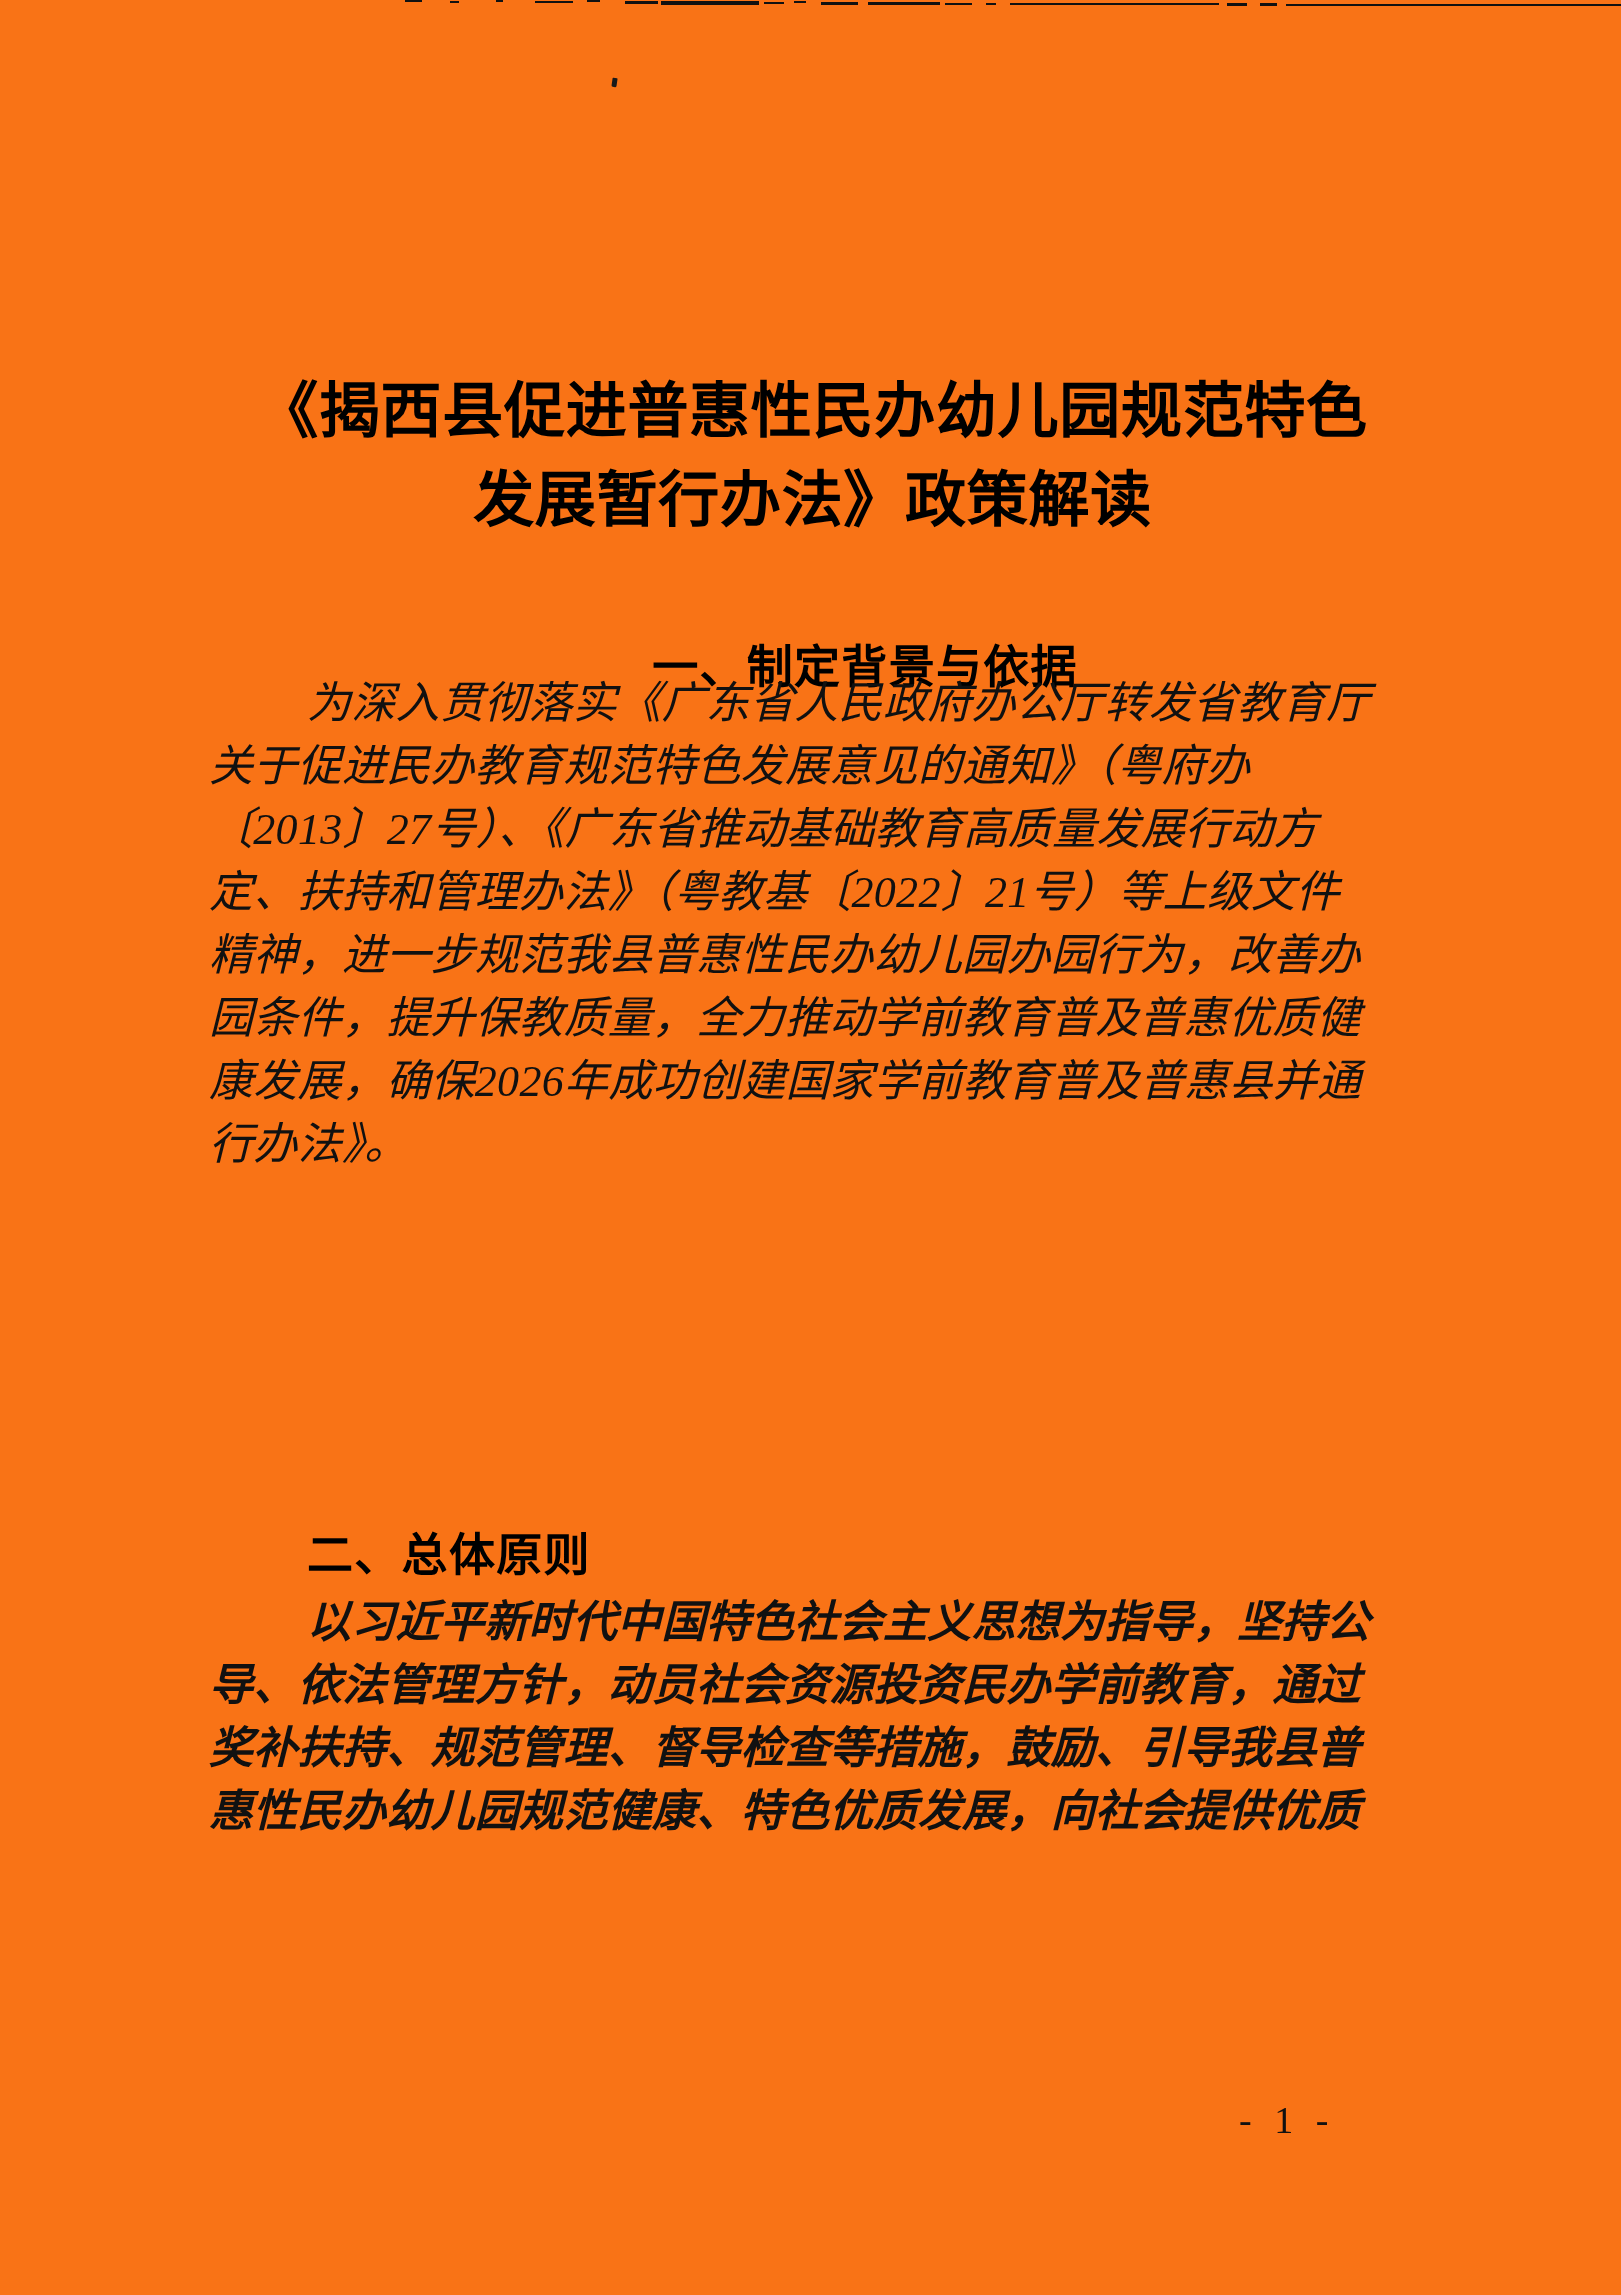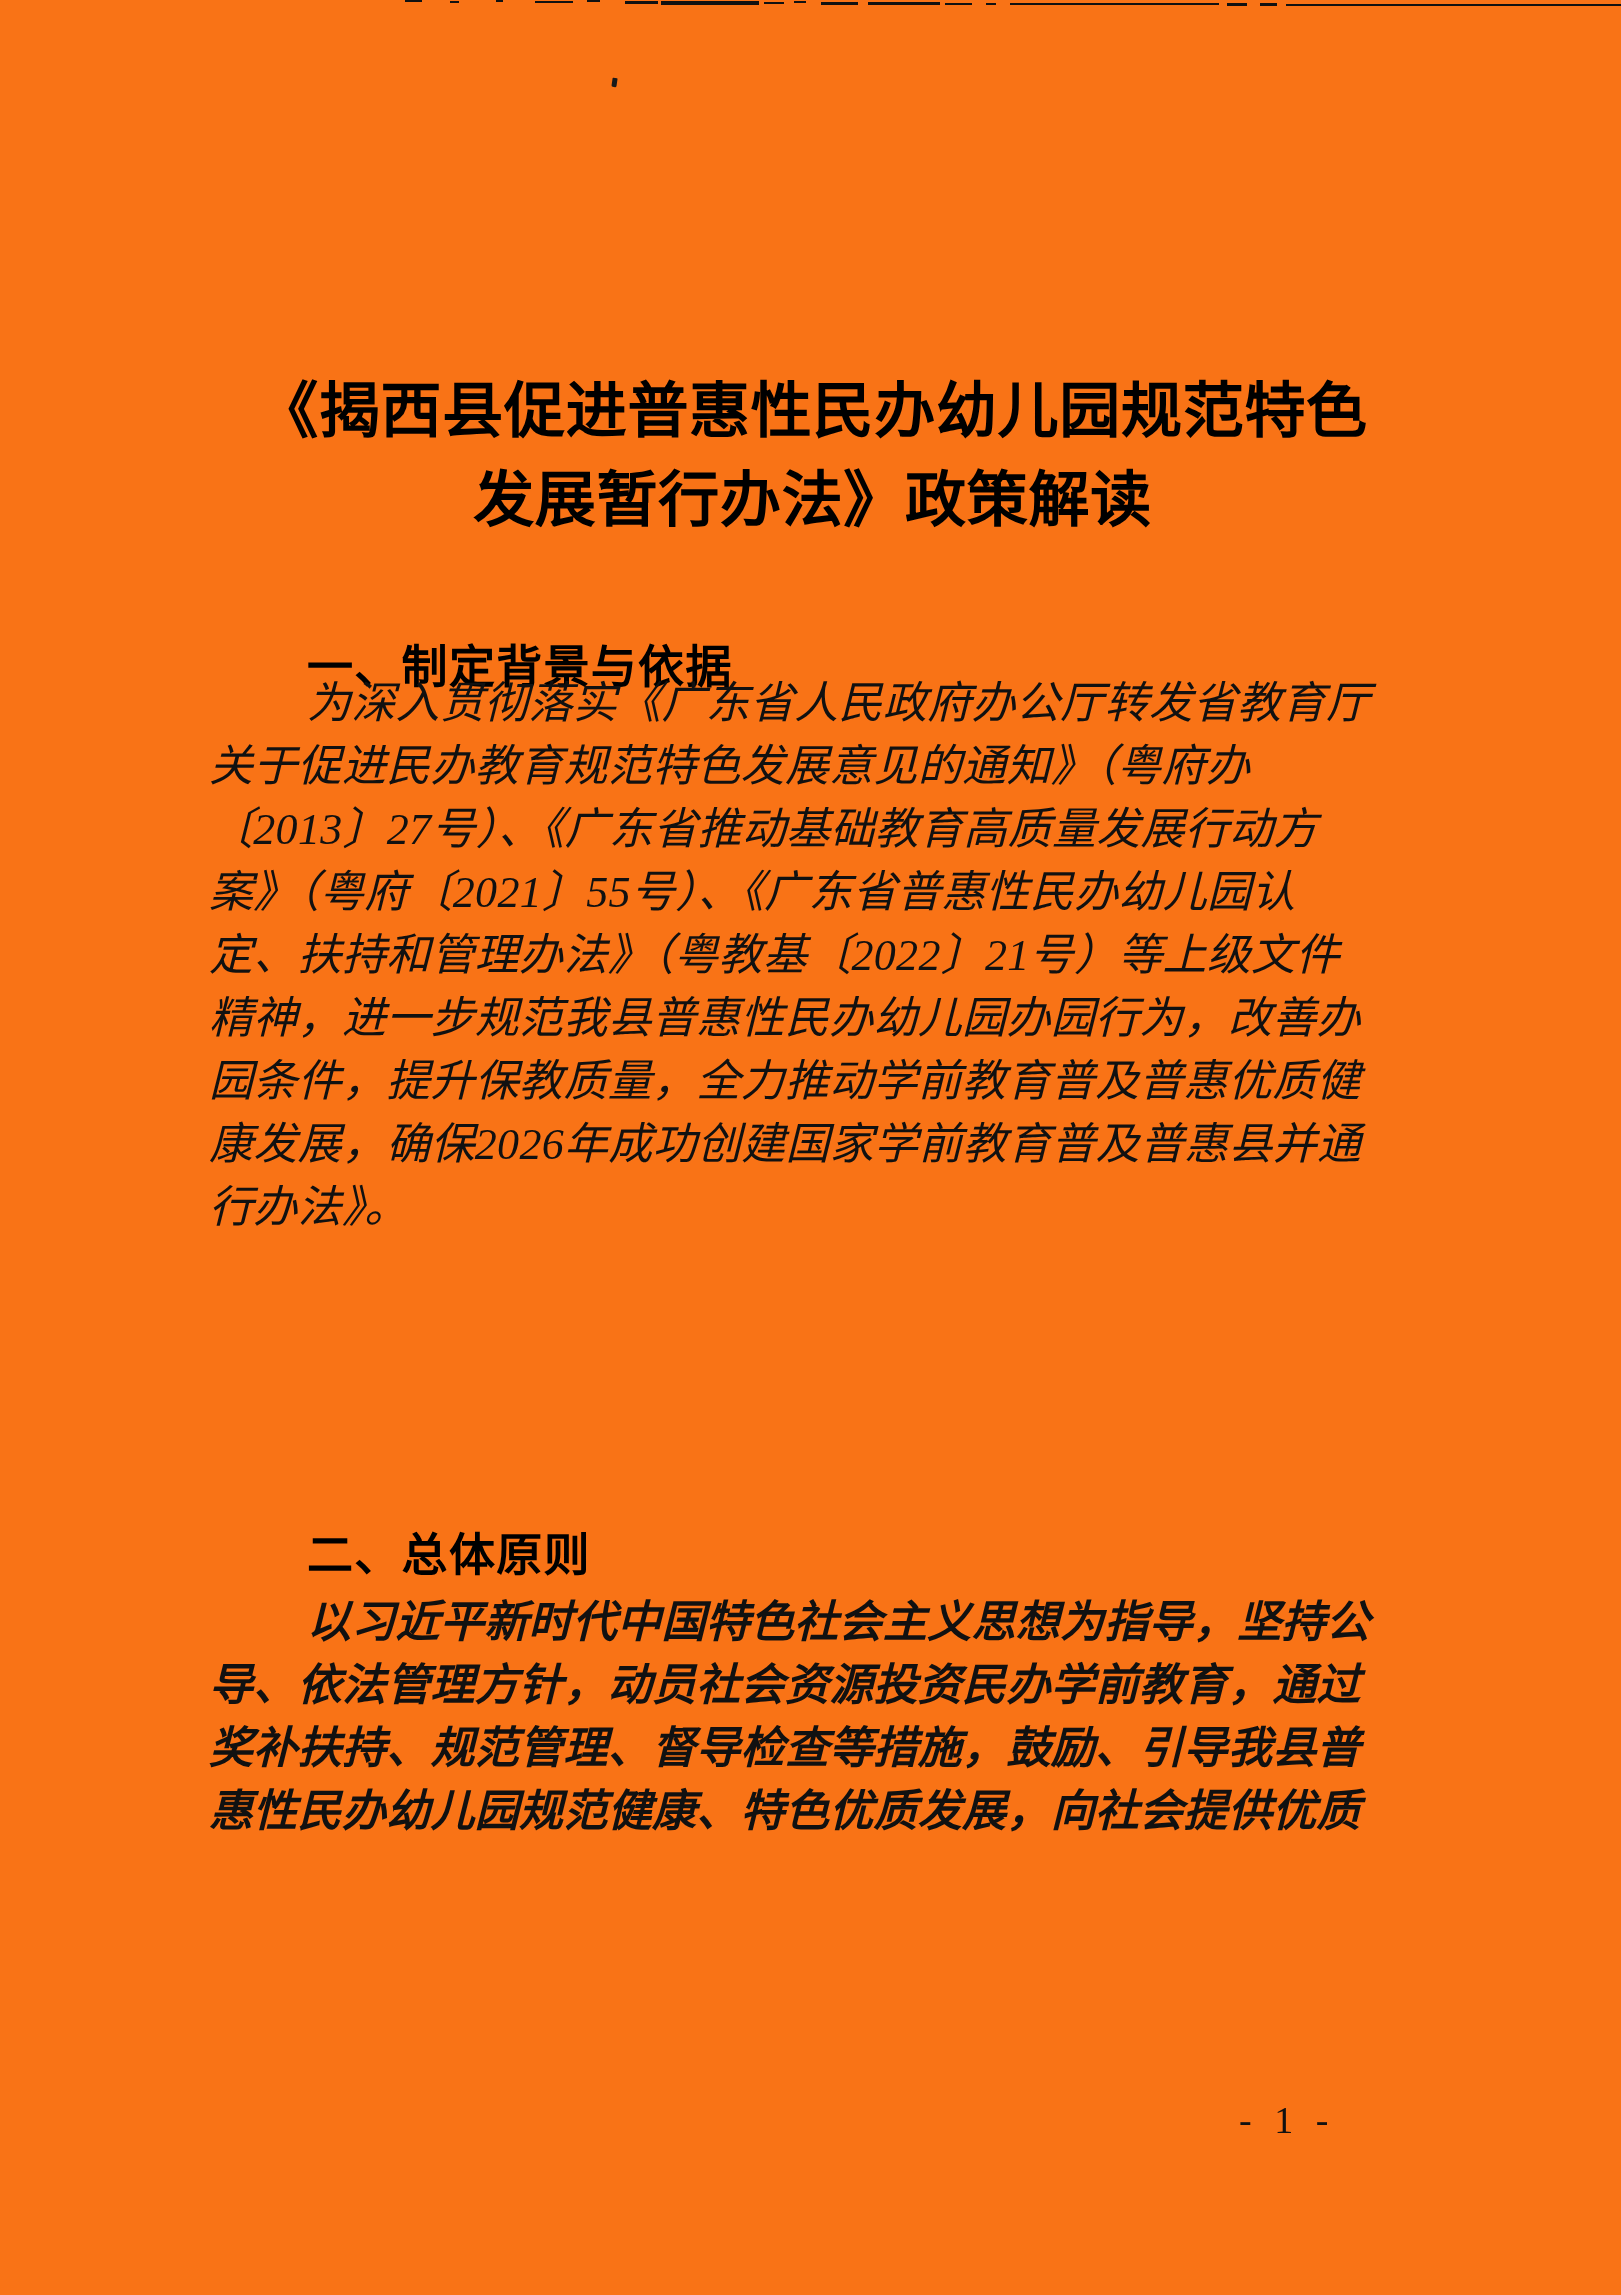--- a/index.html
+++ b/index.html
@@ -140,27 +140,26 @@
     <div class="seg" style="left:1260px;top:3.3px;width:17px;height:2.6px;"></div>
     <div class="seg" style="left:1286px;top:3.9px;width:335px;height:2px;"></div>
   </div>
   <div class="scan-speck"></div>
 
   <div class="doc-title">
     <span class="tline">《揭西县促进普惠性民办幼儿园规范特色</span>
     <span class="tline">发展暂行办法》政策解读</span>
   </div>
 
-  <div class="section-heading" style="top:636px;">一、制定背景与依据</div>
+  <div class="section-heading" style="top:636px;text-align:center;">一、制定背景与依据</div>
 
   <div class="body-block" style="top:672px;">
     <span class="body-line indent">为深入贯彻落实《广东省人民政府办公厅转发省教育厅</span>
     <span class="body-line">关于促进民办教育规范特色发展意见的通知》（粤府办</span>
     <span class="body-line">〔2013〕27号）、《广东省推动基础教育高质量发展行动方</span>
-    <span class="body-line">案》（粤府〔2021〕55号）、《广东省普惠性民办幼儿园认</span>
     <span class="body-line">定、扶持和管理办法》（粤教基〔2022〕21号）等上级文件</span>
     <span class="body-line">精神，进一步规范我县普惠性民办幼儿园办园行为，改善办</span>
     <span class="body-line">园条件，提升保教质量，全力推动学前教育普及普惠优质健</span>
     <span class="body-line">康发展，确保2026年成功创建国家学前教育普及普惠县并通</span>
     <span class="body-line">行办法》。</span>
   </div>
 
   <div class="section-heading" style="top:1524px;">二、总体原则</div>
 
   <div class="body-block" style="top:1591px;font-weight:bold;">

